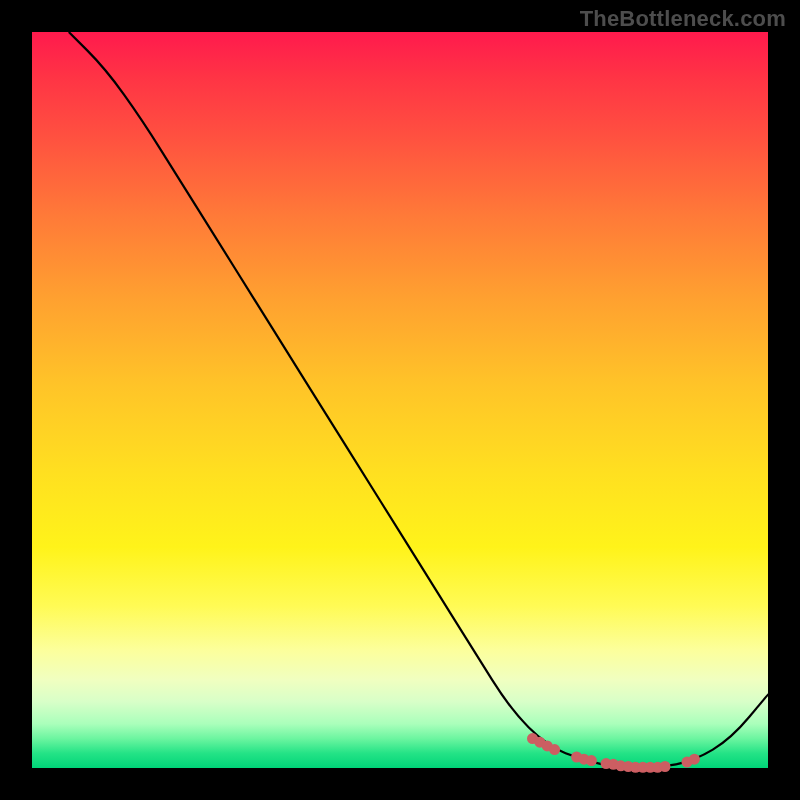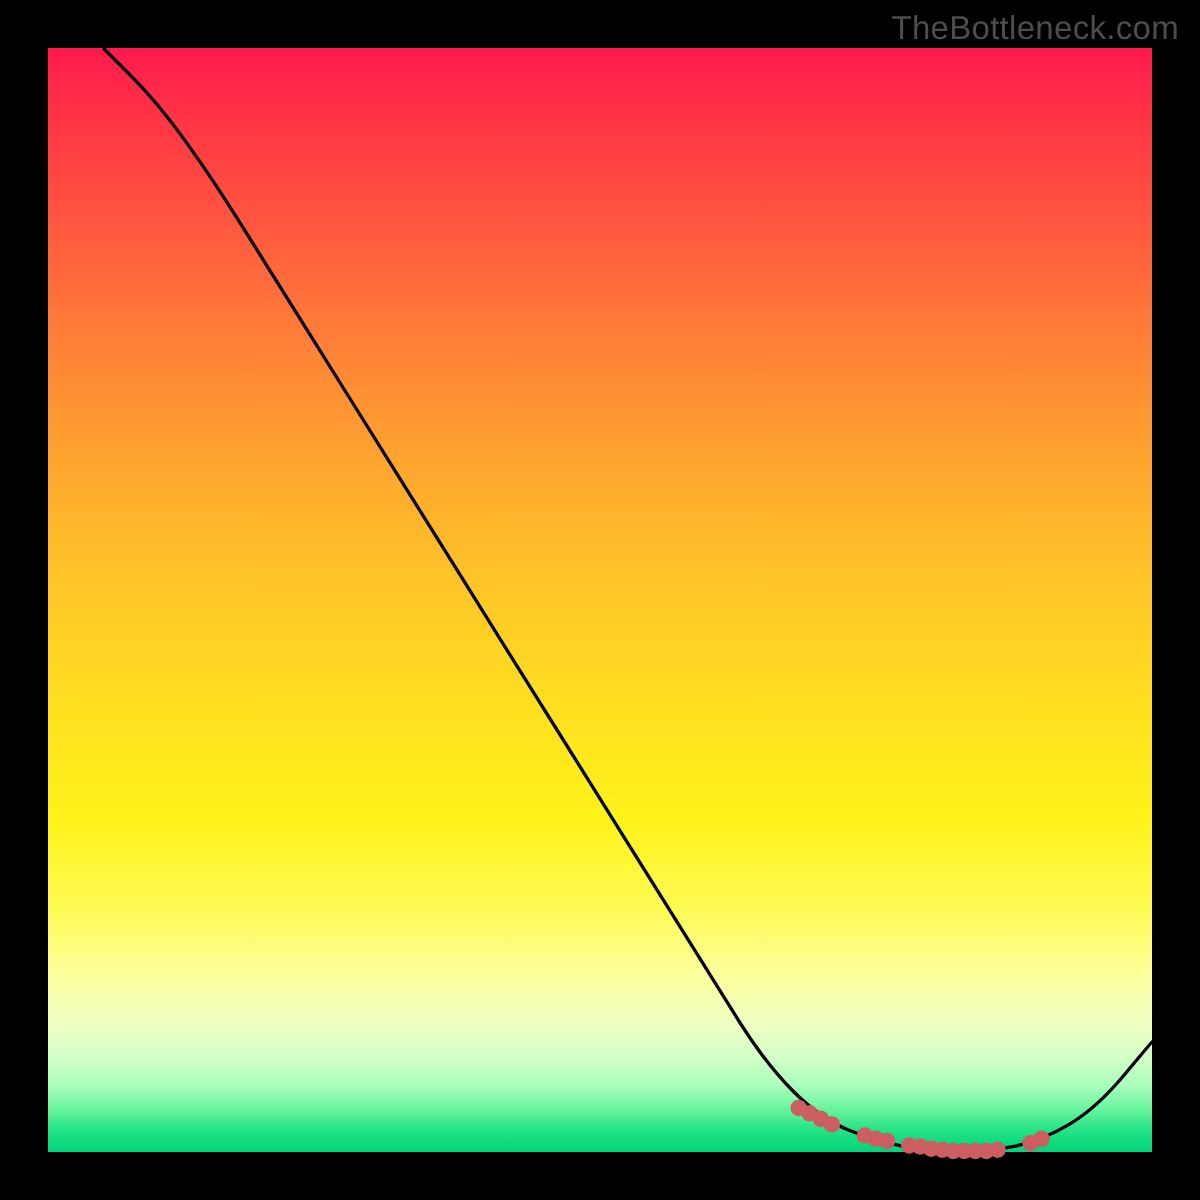--- a/index.html
+++ b/index.html
@@ -43,21 +43,21 @@
       #24e386 98%,
       #00d478 100%
     );
   }
   .watermark {
     position: absolute;
     top: 6px;
     right: 14px;
     color: #4d4d4d;
     font-size: 22px;
-    font-weight: 400;
+    font-weight: 700;
     letter-spacing: 0.2px;
   }
   svg.curve {
     position: absolute;
     top: 0;
     left: 0;
     width: 736px;
     height: 736px;
     overflow: visible;
   }

